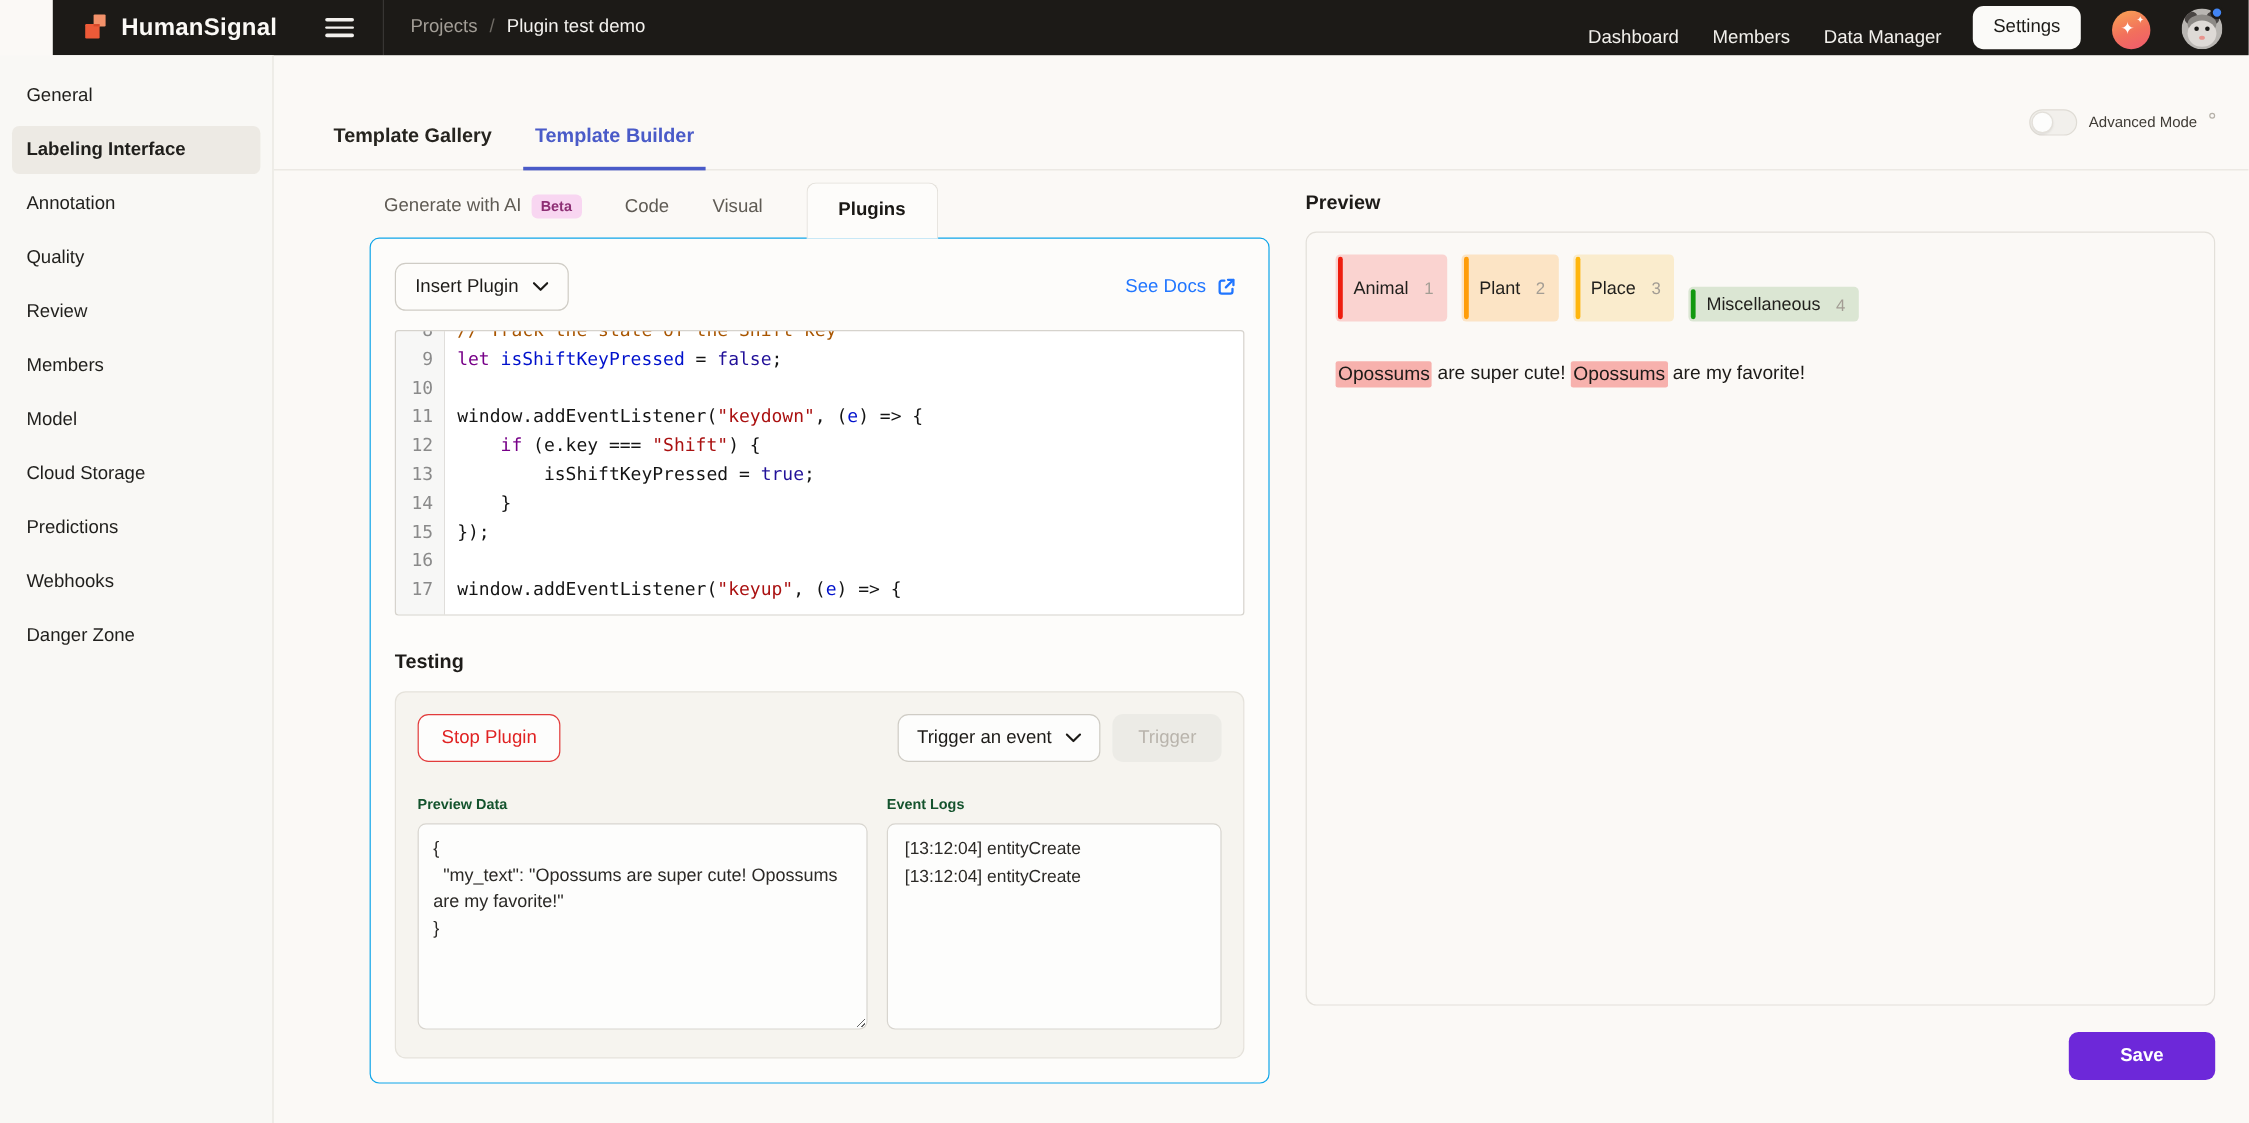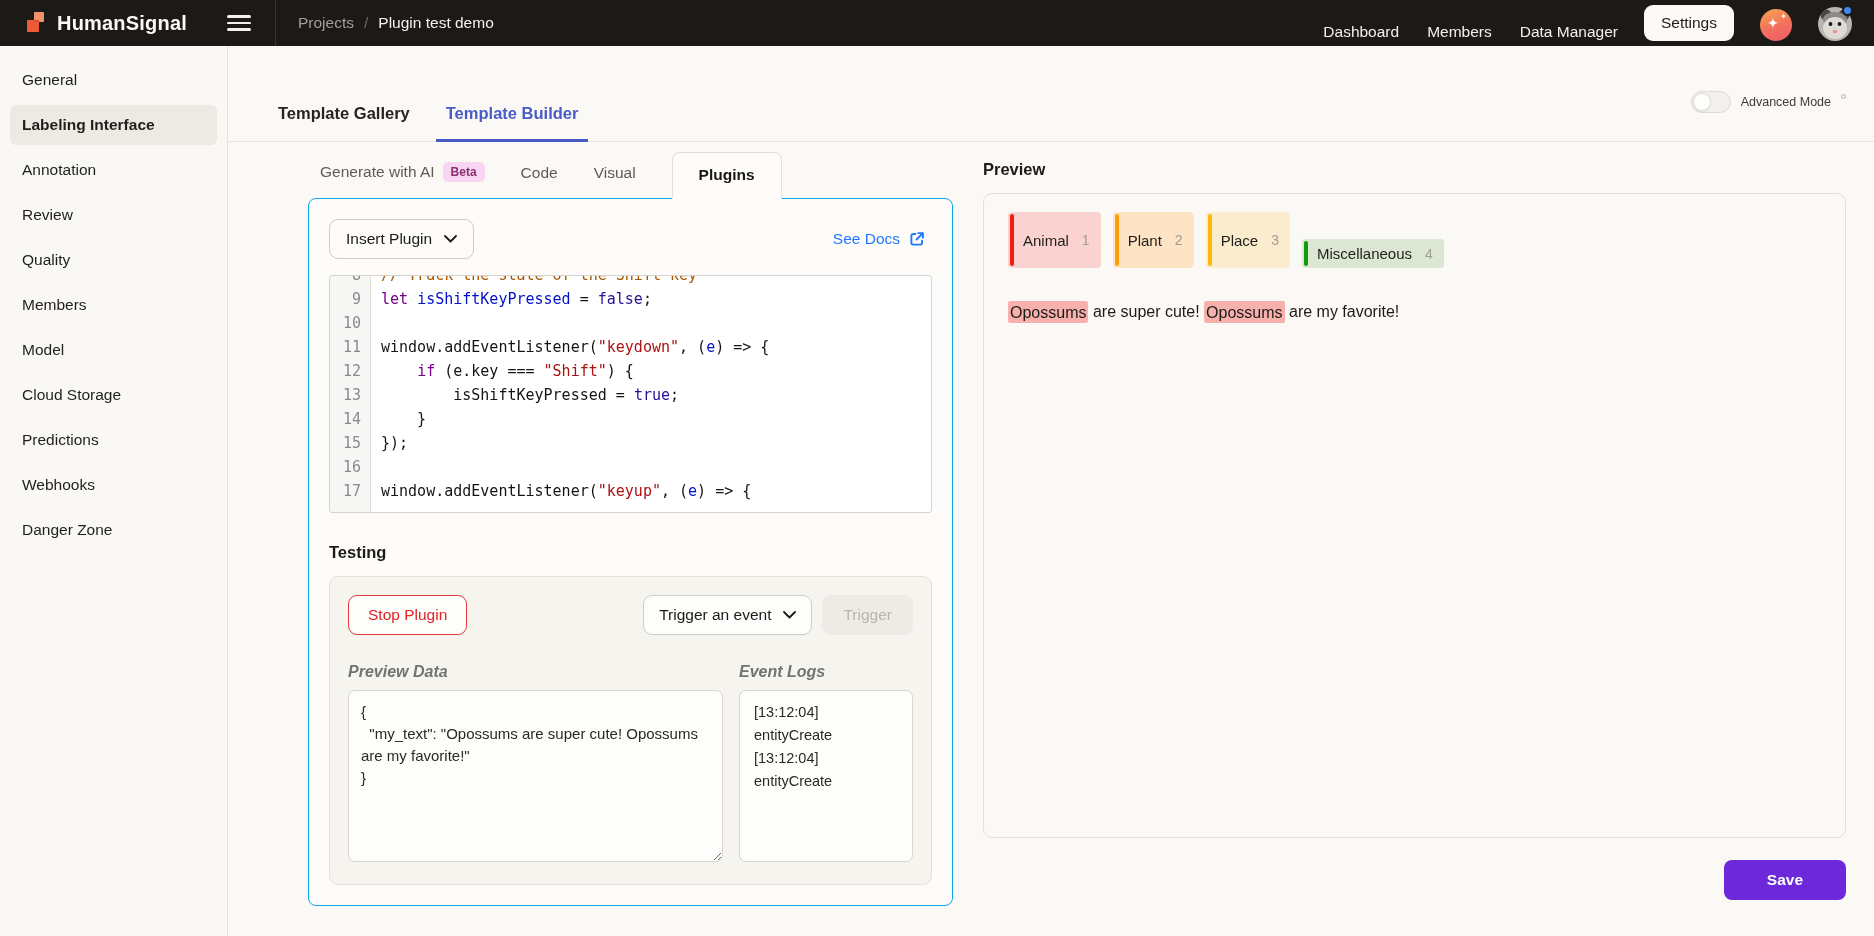--- a/index.html
+++ b/index.html
@@ -1,20 +1,20 @@
 <!DOCTYPE html>
 <html><head>
 <meta charset="utf-8">
 <style>
   * { box-sizing: border-box; }
   html,body { margin:0; padding:0; width:1874px; height:936px; overflow:hidden;
     font-family:"Liberation Sans", sans-serif; background:#fbf9f6; color:#1d1b18; }
 
   
-  .navbar { height:46px; background:#1c1a17; display:flex; align-items:center; padding:0 22px 0 24px; }
+  .navbar { height:46px; background:#1c1a17; display:flex; align-items:center; padding:0 22px 0 24px;margin-left:44px; }
   .brand { display:flex; align-items:center; gap:9px; cursor:pointer; }
   .brand-text { color:#fbf9f6; font-size:20px; font-weight:700; letter-spacing:.2px; }
   .hamburger { margin-left:40px; width:24px; height:16px; display:flex; flex-direction:column; justify-content:space-between; cursor:pointer; background:none; border:none; padding:0; }
   .hamburger span { display:block; height:2.6px; background:#f3f1ee; border-radius:2px; }
   .breadcrumb { margin-left:24px; padding-left:22px; border-left:1px solid rgba(255,255,255,.12); height:46px; display:flex; align-items:center; gap:10px; font-size:15.5px; }
   .crumb-parent { color:#a39e97; cursor:pointer; }
   .crumb-sep { color:#6f6b65; }
   .crumb-current { color:#f4f2ef; }
   .nav-right { margin-left:auto; display:flex; align-items:flex-end; gap:26px; }
   .nav-link { color:#f2f0ec; font-size:15.5px; cursor:pointer; }
@@ -40,21 +40,21 @@
   .tab { font-size:16.5px; font-weight:700; color:#26241f; padding:0 10px 16px; cursor:pointer; border-bottom:3px solid transparent; margin-bottom:-1px; }
   .tab.active { color:#4a5bc8; border-bottom-color:#4a5bc8; }
   .advanced { margin-left:auto; display:flex; align-items:center; gap:10px; margin-bottom:28px; }
   .toggle { width:40px; height:22px; border-radius:12px; background:#f2f0ec; border:1px solid #dfdcd5; position:relative; cursor:pointer; }
   .toggle-knob { position:absolute; left:1px; top:1px; width:18px; height:18px; border-radius:50%; background:#fdfdfc; border:1px solid #e3e0da; box-shadow:0 1px 2px rgba(0,0,0,.08); }
   .advanced-label { font-size:12.5px; color:#3f3b35; }
   .info-dot { width:5px; height:5px; border:1px solid #b5b0a8; border-radius:50%; transform:translateY(-6px); }
 
   
   .content-row { display:flex; gap:30px; margin-left:40px; }
-  .builder-col { width:645px; flex-shrink:0; }
+  .builder-col { width:750px; flex-shrink:0; }
 
   .subtabs { display:flex; align-items:flex-end; gap:36px; height:56px; padding-left:12px; }
   .subtab { font-size:15.5px; color:#5f5b54; padding-bottom:16px; cursor:pointer; display:flex; align-items:center; gap:8px; }
   .subtab.active { color:#191714; font-weight:700; background:#fdfcfa; border:1px solid #e3e0da; border-bottom:1px solid #fdfcfa;
      border-radius:8px 8px 0 0; padding:13px 26px 14px; margin-bottom:-1px; position:relative; z-index:2; }
   .beta { background:#f8d6f1; color:#8d2f74; font-size:12px; font-weight:700; padding:3px 8px; border-radius:5px; }
 
   .card { background:#fdfcfa; border:1px solid #0ea5e9; border-radius:8px; padding:20px; position:relative; z-index:1; }
   .card-top-row { display:flex; align-items:center; justify-content:space-between; }
   .insert-btn { display:flex; align-items:center; gap:12px; background:#fdfcfa; border:1px solid #cfccc5; border-radius:9px;
@@ -78,21 +78,21 @@
   .t-row { display:flex; align-items:center; justify-content:space-between; }
   .stop-btn { background:#fdfdfc; border:1px solid #e23b3b; color:#e02222; font-size:15.5px; font-weight:500;
      padding:10px 19px; border-radius:9px; cursor:pointer; font-family:inherit; }
   .t-right { display:flex; gap:10px; }
   .trigger-select { display:flex; align-items:center; gap:12px; background:#fdfdfc; border:1px solid #cfccc5; border-radius:9px;
      padding:10px 15px; font-size:15.5px; color:#1d1b18; cursor:pointer; font-family:inherit; }
   .trigger-btn { background:#ecebe6; border:none; color:#b9b4ac; font-size:15.5px; padding:10px 21px; border-radius:9px; font-family:inherit; }
   .t-cols { display:flex; gap:16px; margin-top:28px; }
   .t-col-left { width:375px; }
   .t-col-right { flex:1; }
-  .t-label { display:block; font-size:16px; font-weight:700; margin-bottom:9px; color:#737373;font-style:italic; }
+  .t-label { display:block; font-size:12px; font-weight:700; margin-bottom:9px; color:#14532d; }
   .preview-data { width:100%; height:172px; background:#fdfdfc; border:1px solid #d8d5cf; border-radius:7px;
      padding:10px 12px; font-family:"Liberation Sans", sans-serif; font-size:15px; line-height:22px; color:#2b2926; resize:both; }
   .logs { height:172px; background:#fdfdfc; border:1px solid #d8d5cf; border-radius:7px; padding:10px 14px;
      font-size:14.5px; line-height:23px; color:#2b2926; overflow:hidden; }
 
   
   .preview-col { flex:1; display:flex; flex-direction:column; }
   .preview-h { font-size:16.5px; font-weight:700; margin:18px 0 14px; color:#1d1b18; }
   .preview-panel { border:1px solid #e3e0da; border-radius:9px; height:645px; padding:18px 24px; }
   .chips { display:flex; gap:12px; }
@@ -160,22 +160,22 @@
     </div>
   </div>
 </header>
 
 <div class="body-row">
   <aside class="sidebar">
     <nav id="sidebar-list">
         <div class="side-item">General</div>
         <div class="side-item active">Labeling Interface</div>
         <div class="side-item">Annotation</div>
+        <div class="side-item">Quality</div>
         <div class="side-item">Review</div>
-        <div class="side-item">Quality</div>
         <div class="side-item">Members</div>
         <div class="side-item">Model</div>
         <div class="side-item">Cloud Storage</div>
         <div class="side-item">Predictions</div>
         <div class="side-item">Webhooks</div>
         <div class="side-item">Danger Zone</div>
       </nav>
   </aside>
 
   <main class="main">

